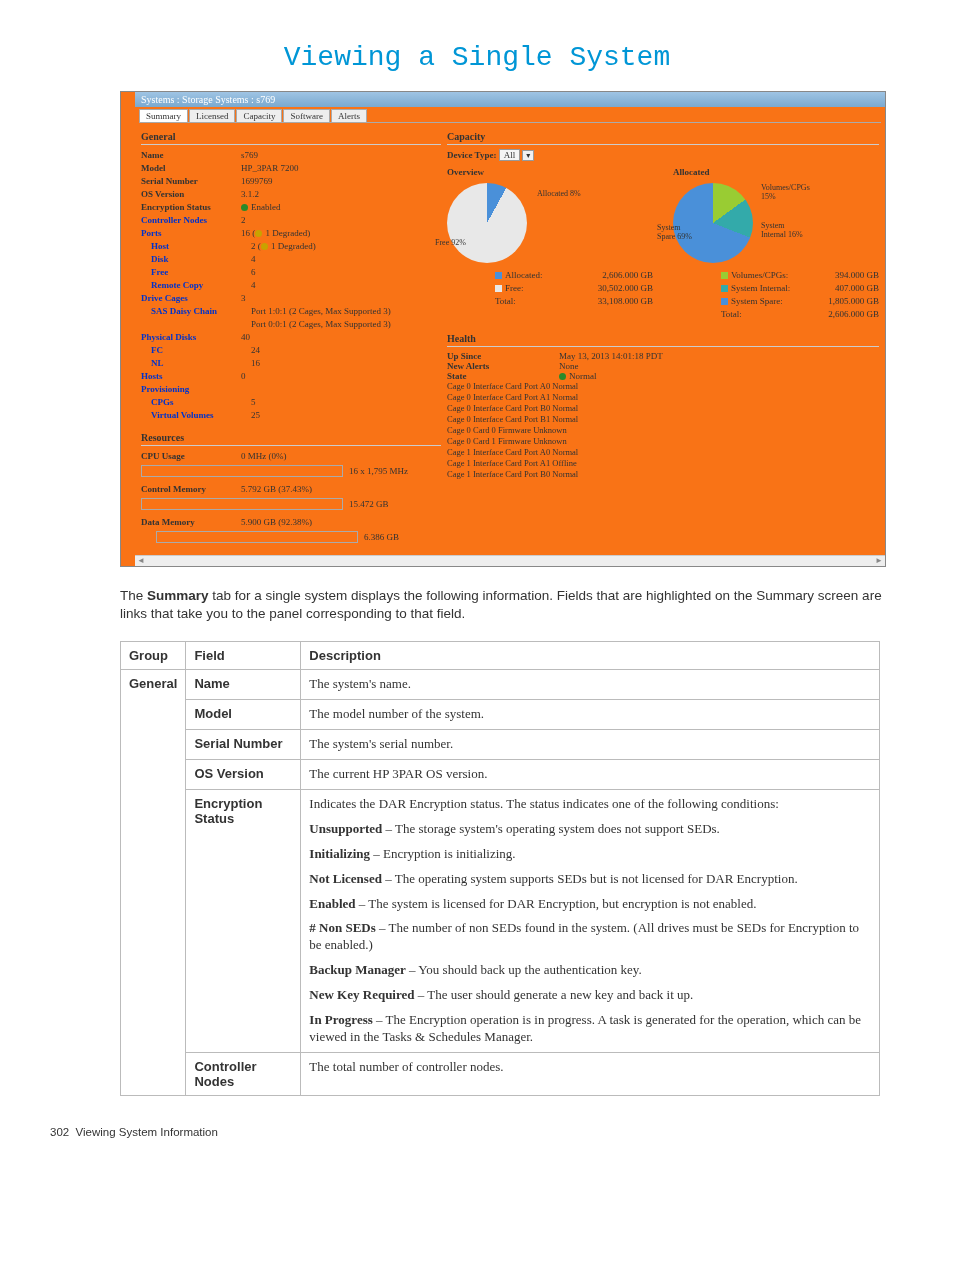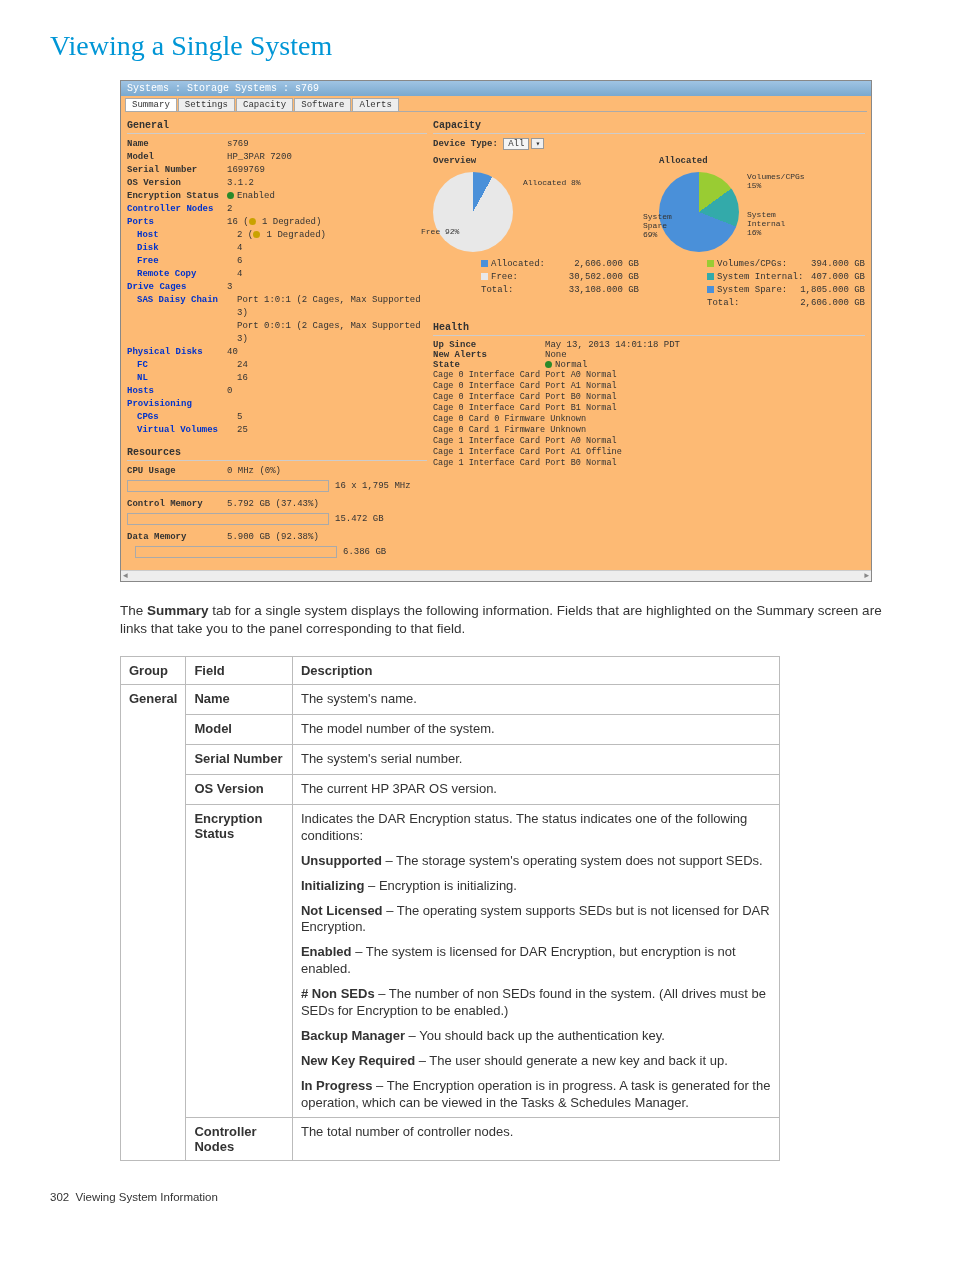--- a/index.html
+++ b/index.html
@@ -4,34 +4,36 @@
 <style>
   body {
     font-family: Arial, Helvetica, sans-serif;
     font-size: 13px;
     color: #333;
     margin: 0;
     padding: 30px 50px;
     width: 854px;
   }
   h1 {
-    font-family: Liberation Serif, serif;
+    font-family: Liberation Mono, monospace;
     font-weight: normal;
     font-size: 28px;
     color: #0096d6;
-    margin: 0 0 18px 0;
+    margin: 12px 0 18px 0;
+    text-align: center;
   }
   .screenshot {
     border: 1px solid #888;
     margin: 0 0 20px 70px;
     width: 750px;
-    font-family: Liberation Mono, monospace;
+    font-family: Liberation Serif, serif;
     font-size: 9px;
-    background: #fdba74;
+    background: #f97316;
     position: relative;
+    padding-left: 14px;
   }
   .titlebar {
     background: linear-gradient(#9fc4e4, #7aa9cf);
     color: #fff;
     padding: 2px 6px;
     font-size: 10px;
   }
   .tabs {
     display: flex;
     border-bottom: 1px solid #aaa;
@@ -88,54 +90,54 @@
   .scroll-h { height:10px; background:#eee; border-top:1px solid #ccc; position:relative;}
   .scroll-h::before{content:'◄'; position:absolute; left:2px; font-size:8px; color:#888;}
   .scroll-h::after{content:'►'; position:absolute; right:2px; font-size:8px; color:#888;}
 
   .body-text { margin: 10px 0 18px 70px; font-size: 13.5px; line-height: 1.35; }
   .body-text b { font-weight: bold; }
 
   table.info {
     border-collapse: collapse;
     margin-left: 70px;
-    width: 660px;
+    width: 760px;
     font-size: 13px;
   }
   table.info th, table.info td {
     border: 1px solid #bbb;
     padding: 6px 8px;
     text-align: left;
     vertical-align: top;
   }
   table.info th {
     font-weight: bold;
     background: #fff;
   }
-  table.info td p { margin: 0 0 8px 0; line-height:1.3;}
+  table.info td p { margin: 0 0 8px 0; line-height:1.3;font-family:Liberation Serif, serif;}
   table.info td p:last-child{margin-bottom:0;}
   table.info td.noborder-b{border-bottom:none;}
   table.info td.noborder-t{border-top:none;}
 
   .footer { margin-top: 30px; font-size: 11.5px; color:#333;}
   .dev-select{display:inline-block;border:1px solid #999;padding:0 4px;font-size:9px;background:#f5f5f5;}
   .drop-arrow{display:inline-block;border:1px solid #999;padding:0 3px;font-size:8px;background:#f0f0f0;margin-left:2px;}
 </style>
 </head>
 <body>
 
 <h1>Viewing a Single System</h1>
 
 <div class="screenshot">
   <div class="titlebar">
     <span>Systems : Storage Systems : s769</span>
   </div>
   <div class="tabs">
     <span class="active">Summary</span>
-    <span>Settings</span>
+    <span>Licensed</span>
     <span>Capacity</span>
     <span>Software</span>
     <span>Alerts</span>
   </div>
 
   <div class="panels">
 
     <div class="panel-col" style="flex:0 0 300px">
       <div class="section-header">General</div>
       <div id="general-rows">
@@ -240,21 +242,21 @@
             <span class="v">5.792 GB (37.43%)</span>
           </div>
         <div style="display:flex;align-items:center;gap:6px;margin:2px 0 6px 0">
           <span class="bar-outer"><span class="bar-inner" style="width:37.43%"></span></span>
           <span>15.472 GB</span>
         </div>
         <div class="kv-row">
             <span class="k" style="font-weight:bold">Data Memory</span>
             <span class="v">5.900 GB (92.38%)</span>
           </div>
-        <div style="display:flex;align-items:center;gap:6px;margin:2px 0 6px 8px">
+        <div style="display:flex;align-items:center;gap:6px;margin:2px 0 6px 15px">
           <span class="bar-outer"><span class="bar-inner bar-red" style="width:92.38%"></span></span>
           <span>6.386 GB</span>
         </div>
       </div>
     </div>
 
     <div class="panel-col">
       <div class="section-header">Capacity</div>
       <div style="margin-bottom:6px">
         <b>Device Type:</b>

